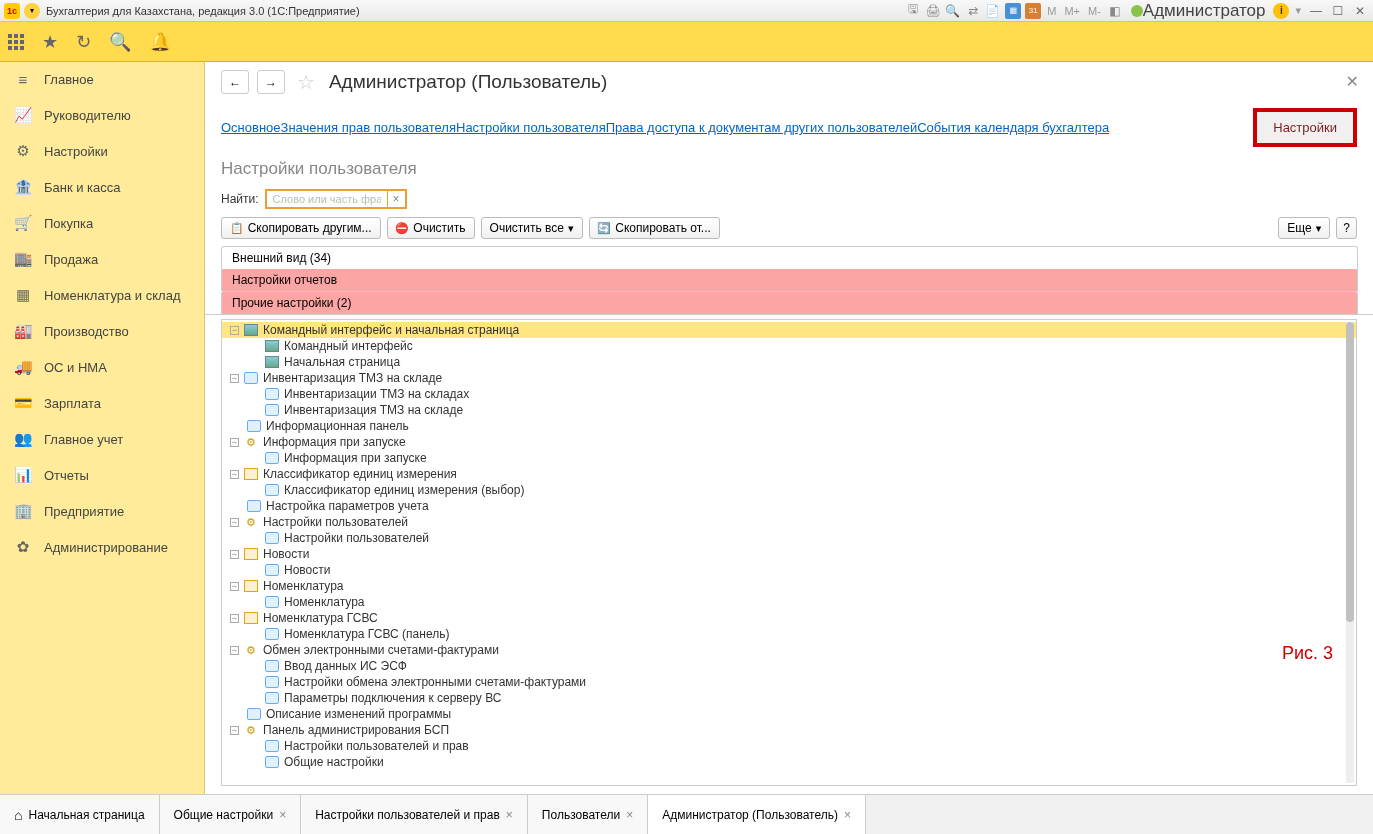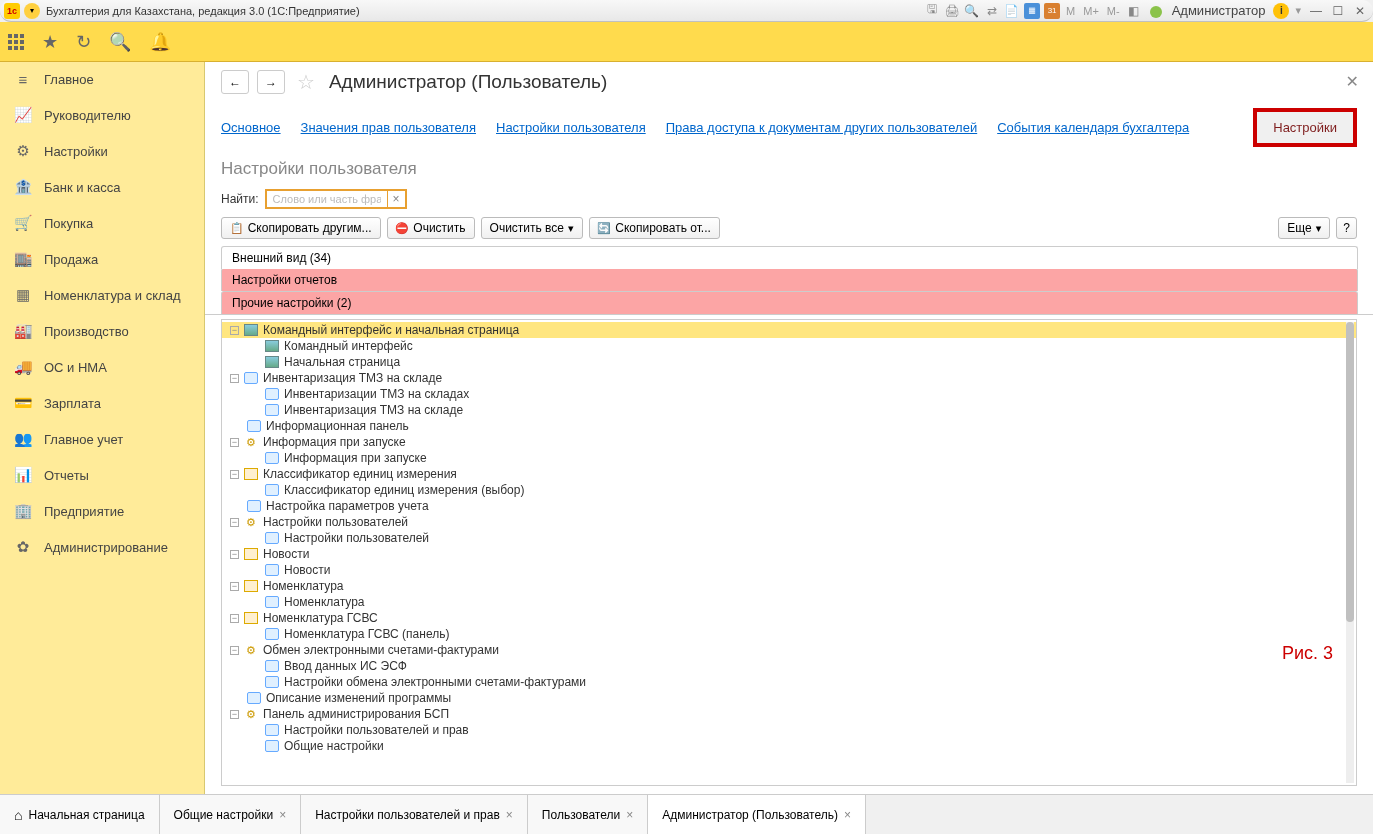--- a/index.html
+++ b/index.html
@@ -1,28 +1,28 @@
 <!DOCTYPE html>
 <html><head>
 <meta charset="utf-8">
 <style>
 * { box-sizing: border-box; margin: 0; padding: 0; }
 body { font-family: Arial, sans-serif; font-size: 12px; background: #f0f0f0; width: 1373px; height: 834px; overflow: hidden; position: relative; }
 
 
-.titlebar { height: 22px; background: linear-gradient(#f8f8f8,#e8e8e8); border-bottom: 1px solid #c0c0c0; display: flex; align-items: center; padding: 0 4px; border-radius: 11px; }
+.titlebar { height: 22px; background: linear-gradient(#f8f8f8,#e8e8e8); border-bottom: 1px solid #c0c0c0; display: flex; align-items: center; padding: 0 4px; }
 .titlebar .logo { width: 16px; height: 16px; background: #ffcc00; border-radius: 3px; margin-right: 4px; display:flex;align-items:center;justify-content:center;font-size:9px;font-weight:bold;color:#c00;}
 .titlebar .dropdown-btn { width:16px;height:16px;background:#ffd040;border-radius:8px;margin-right:6px;display:flex;align-items:center;justify-content:center;font-size:8px;}
 .titlebar .title-text { flex: 1; font-size: 11px; color: #333; }
 .titlebar .tb-icons { display: flex; align-items: center; gap: 4px; }
 .titlebar .tb-icon { width: 16px; height: 16px; display:flex;align-items:center;justify-content:center;color:#888;font-size:12px;cursor:pointer;}
 .titlebar .tb-icon.cal{background:#4a90d9;color:#fff;font-size:8px;border-radius:2px;}
 .titlebar .tb-icon.cal2{background:#d98030;color:#fff;font-size:8px;border-radius:2px;}
 .titlebar .tb-text { font-size:11px;color:#999;padding:0 2px;}
-.titlebar .tb-user { display:flex;align-items:flex-end;gap:10px;font-size:13px;color:#444;padding:0 4px;}
+.titlebar .tb-user { display:flex;align-items:center;gap:0;font-size:17px;color:#444;padding:0 4px;}
 .titlebar .tb-user .av{width:12px;height:12px;background:#8bc34a;border-radius:6px;}
 .titlebar .info-i{width:16px;height:16px;background:#ffc107;border-radius:8px;display:flex;align-items:center;justify-content:center;font-size:10px;font-weight:bold;color:#333;}
 .titlebar .win-btn{width:18px;height:14px;display:flex;align-items:center;justify-content:center;color:#666;font-size:12px;cursor:pointer;}
 
 
 .toolstrip { height: 40px; background: #ffdb4d; display: flex; align-items:center; padding: 0 8px; gap:18px; border-bottom:1px solid #d8b030;}
 .toolstrip .ts-icon { font-size:18px; color:#666; cursor:pointer;}
 .toolstrip .ts-grid{display:grid;grid-template-columns:repeat(3,4px);grid-template-rows:repeat(3,4px);gap:2px;}
 .toolstrip .ts-grid span{background:#666;}
 
@@ -36,21 +36,21 @@
 
 
 .content { flex: 1; background: #fff; display:flex; flex-direction:column; position:relative;}
 .content-header { padding: 8px 16px 0; display:flex; align-items:center; gap:8px;}
 .nav-arrow { width:28px;height:24px;border:1px solid #ccc;background:#fff;display:flex;align-items:center;justify-content:center;cursor:pointer;border-radius:3px;}
 .star-btn { font-size:20px;color:#ccc;cursor:pointer;margin-left:4px;}
 .page-title { font-size: 19px; color: #333; margin-left:6px;}
 .close-x { position:absolute; right:14px; top:10px; font-size:16px; color:#888; cursor:pointer;}
 
 
-.navlinks { padding: 14px 16px 6px; display:flex; gap:20px; align-items:center; font-size:13px;}
+.navlinks { padding: 14px 16px 6px; display:flex; align-items:center; font-size:13px;}
 .navlinks a { color: #0066cc; text-decoration: underline; cursor:pointer;}
 .navlinks .active-tab { border:4px solid #cc0000; padding:8px 16px; background:#f0f0f0; color:#7f1d1d; margin-left:auto;}
 
 
 .section-h { font-size: 17px; color: #888; padding: 6px 16px 10px;}
 
 
 .search-row { padding: 0 16px 8px; display:flex; align-items:center; gap:6px;}
 .search-row label{font-size:12px;color:#333;}
 .search-box { display:flex; border:2px solid #e8a030; }
@@ -416,20 +416,27 @@
             </span>
             <span>Ввод данных ИС ЭСФ</span>
           </div>
           <div class="tree-row lvl1">
             <span class="toggle"></span>
             <span class="ticon">
               <span class="t-form"></span>
             </span>
             <span>Настройки обмена электронными счетами-фактурами</span>
           </div>
+          <div class="tree-row lvl1">
+            <span class="toggle"></span>
+            <span class="ticon">
+              <span class="t-form"></span>
+            </span>
+            <span>Параметры подключения к серверу ВС</span>
+          </div>
           <div class="tree-row lvl0">
             <span class="toggle"></span>
             <span class="ticon">
               <span class="t-form"></span>
             </span>
             <span>Описание изменений программы</span>
           </div>
           <div class="tree-row lvl0">
             <span class="toggle box">−</span>
             <span class="ticon t-gear">⚙</span>

